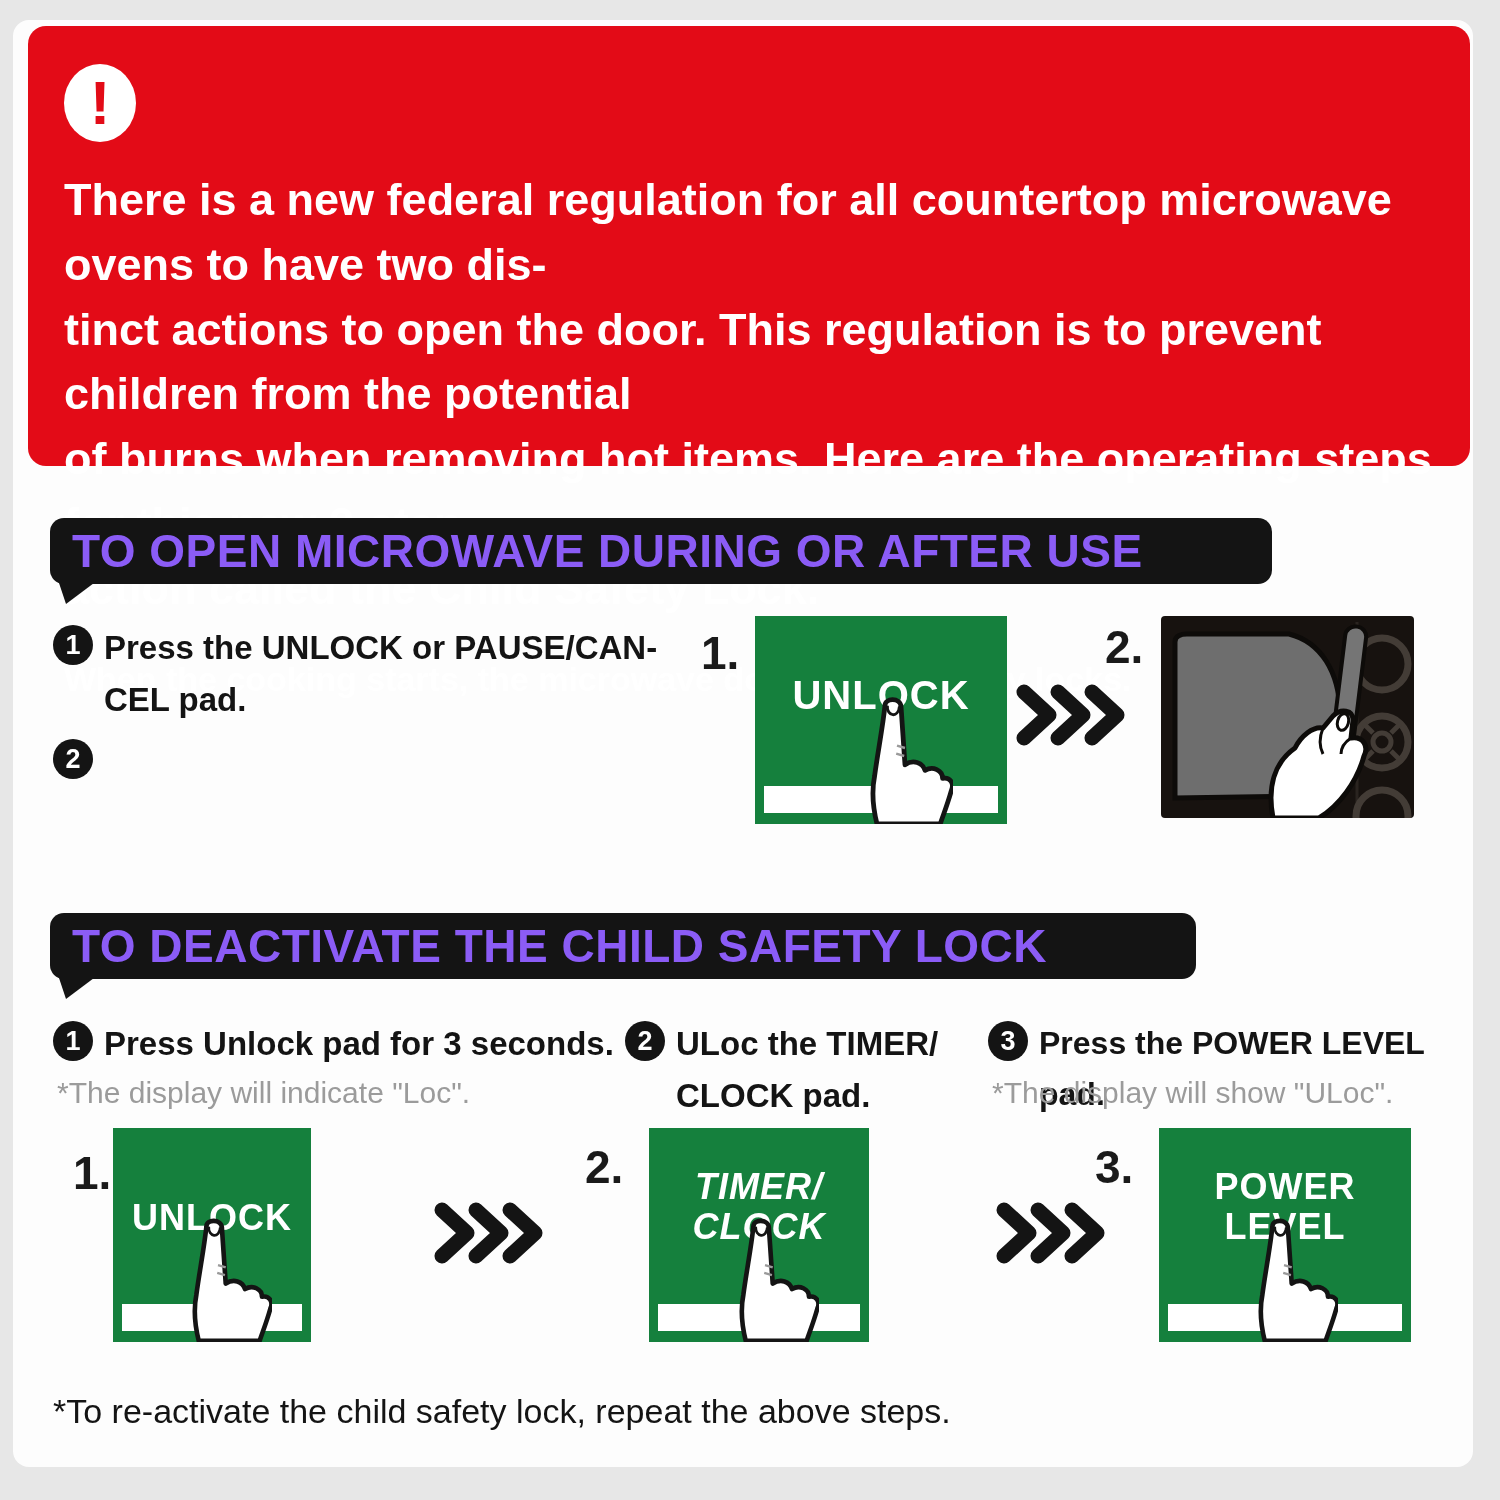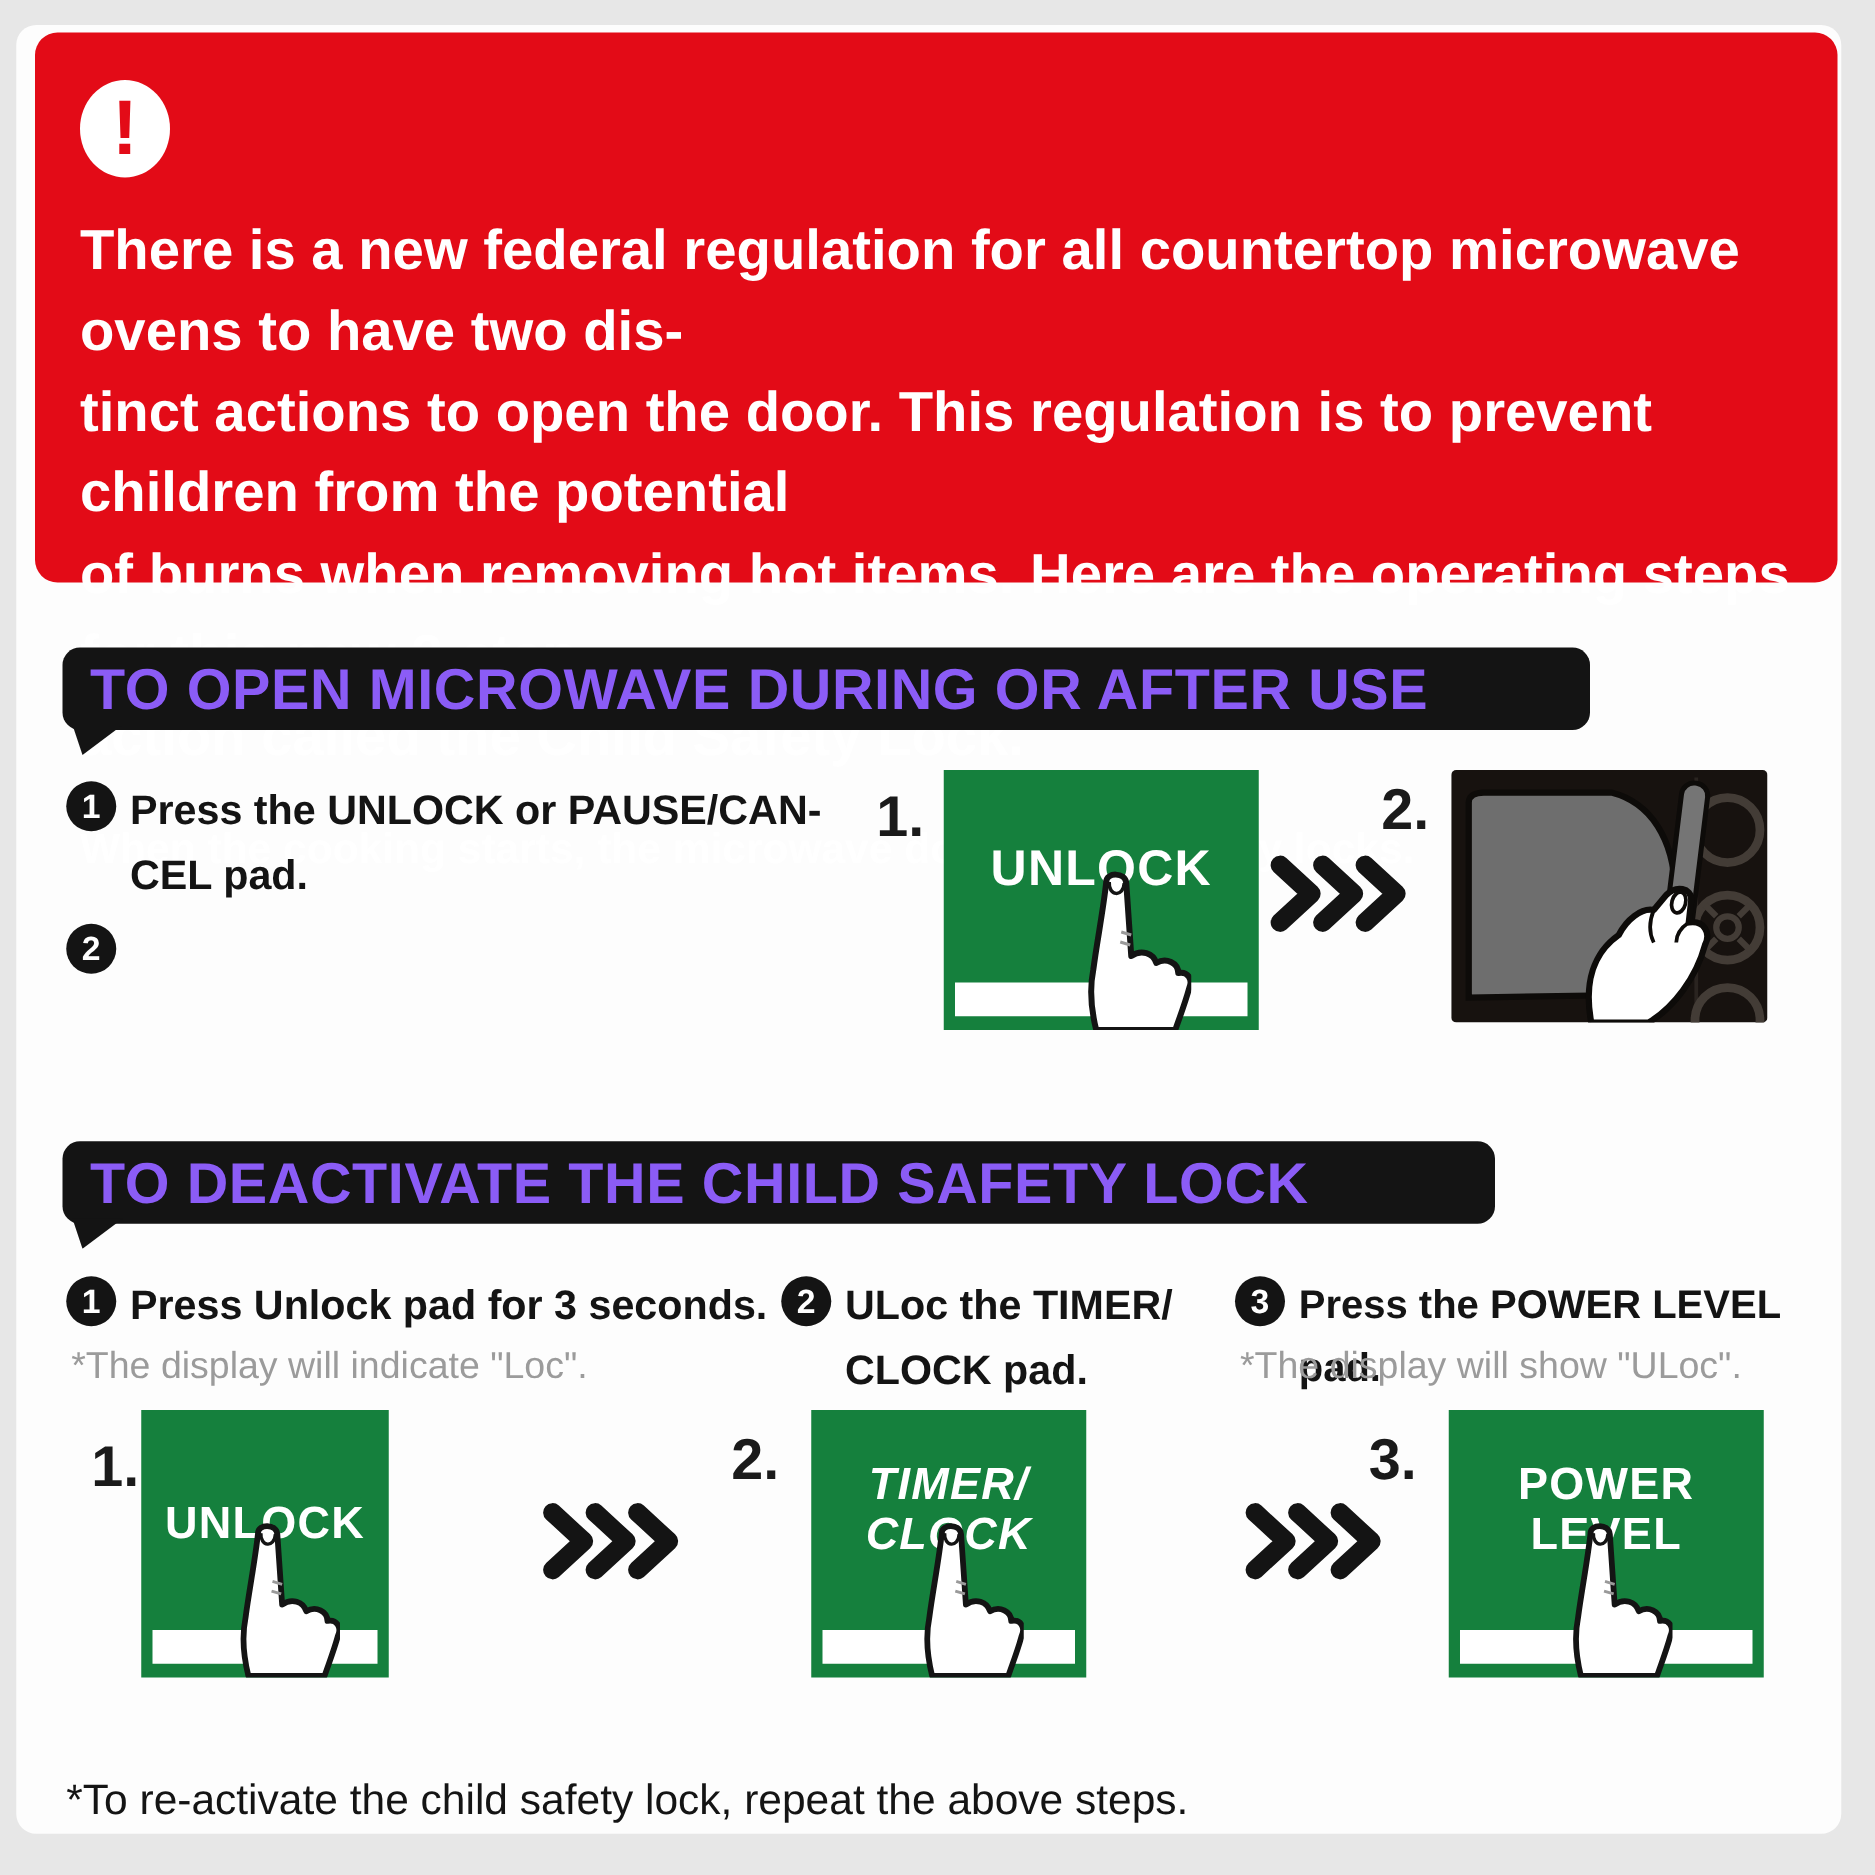--- a/index.html
+++ b/index.html
@@ -191,16 +191,16 @@
       <div class="pad-label" style="font-size:36px;top:14%;height:46%;">POWER
 LEVEL</div>
       <div class="pad-strip"></div>
       <svg class="finger" style="left:28%;width:108px;height:126px;" viewBox="0 0 140 160">
         <path d="M55,12 C55,2 74,2 75,13 L80,86 C90,79 102,83 105,93 C115,87 127,93 127,103 C136,101 142,109 138,118 C133,136 128,148 124,160 L45,160 C40,140 38,120 42,100 C46,70 52,40 55,12 Z" fill="#ffffff" stroke="#141414" stroke-width="6" stroke-linejoin="round"></path>
         <path d="M58,12 C57,26 72,28 73,13" fill="none" stroke="#141414" stroke-width="3.5"></path>
         <path d="M70,62 l10,3 M69,72 l10,3" fill="none" stroke="#9a9a9a" stroke-width="3"></path>
       </svg>
     </div>
 
-    <div class="footnote" style="left:40px;top:1401px;">*To re-activate the child safety lock, repeat the above steps.</div>
+    <div class="footnote" style="left:40px;top:1372px;">*To re-activate the child safety lock, repeat the above steps.</div>
 
   </div>
 </div>
 
 </body></html>

